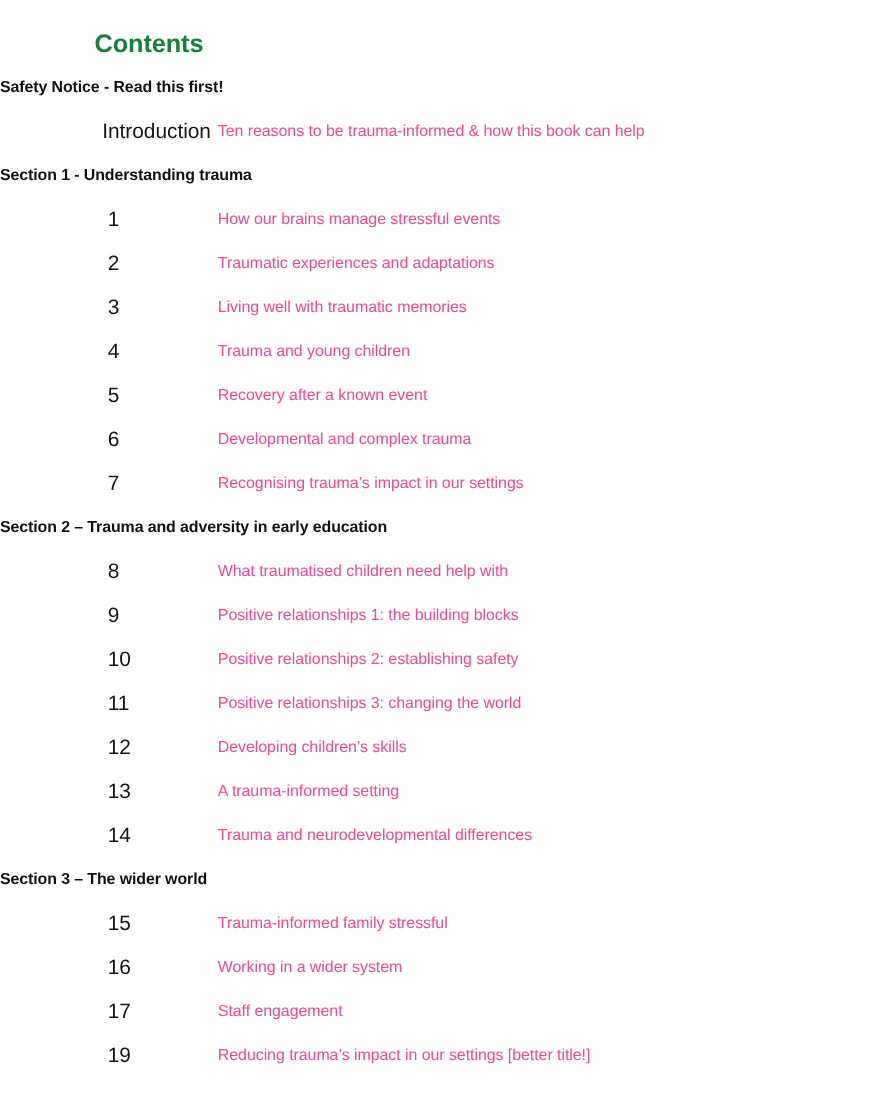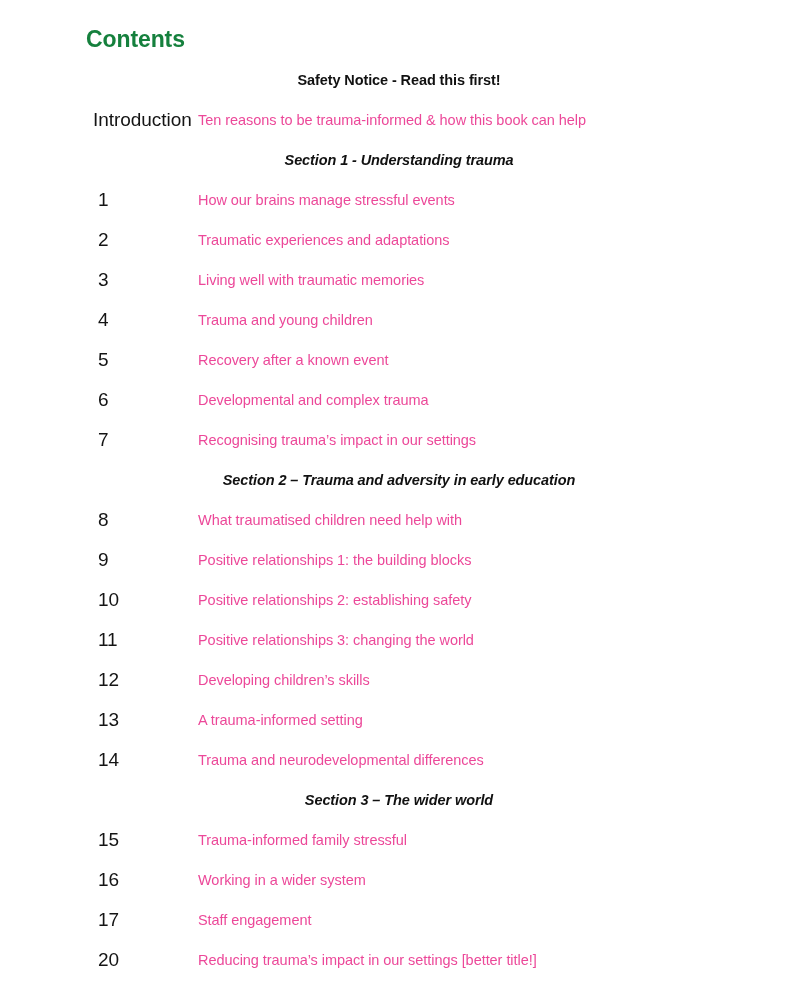--- a/index.html
+++ b/index.html
@@ -32,30 +32,30 @@
     line-height: 1.2;
   }
   .toc {
     position: absolute;
     left: 0;
     top: 60px;
     width: 804px;
   }
   .section-heading {
     width: 804px;
-    text-align: center;
+    text-align: left;
     font-size: 14.5px;
     font-weight: bold;
     color: #111111;
     letter-spacing: -0.1px;
     box-sizing: border-box;
     padding-right: 6px;
   }
   .heading-safety { height: 40px; line-height: 40px; }
-  .heading-section { height: 40px; line-height: 40px; font-style: italic; }
+  .heading-section { height: 40px; line-height: 40px; }
   .entry {
     position: relative;
     height: 40px;
     line-height: 40px;
     width: 804px;
     box-sizing: border-box;
   }
   .entry-number {
     position: absolute;
     left: 93px;
@@ -162,18 +162,18 @@
     </div>
     <div class="entry">
       <span class="entry-number num">16</span>
       <span class="entry-title">Working in a wider system</span>
     </div>
     <div class="entry">
       <span class="entry-number num">17</span>
       <span class="entry-title">Staff engagement</span>
     </div>
     <div class="entry">
-      <span class="entry-number num">20</span>
+      <span class="entry-number num">19</span>
       <span class="entry-title">Reducing trauma’s impact in our settings [better title!]</span>
     </div>
 
   </div>
 </div>
 
 </body></html>

